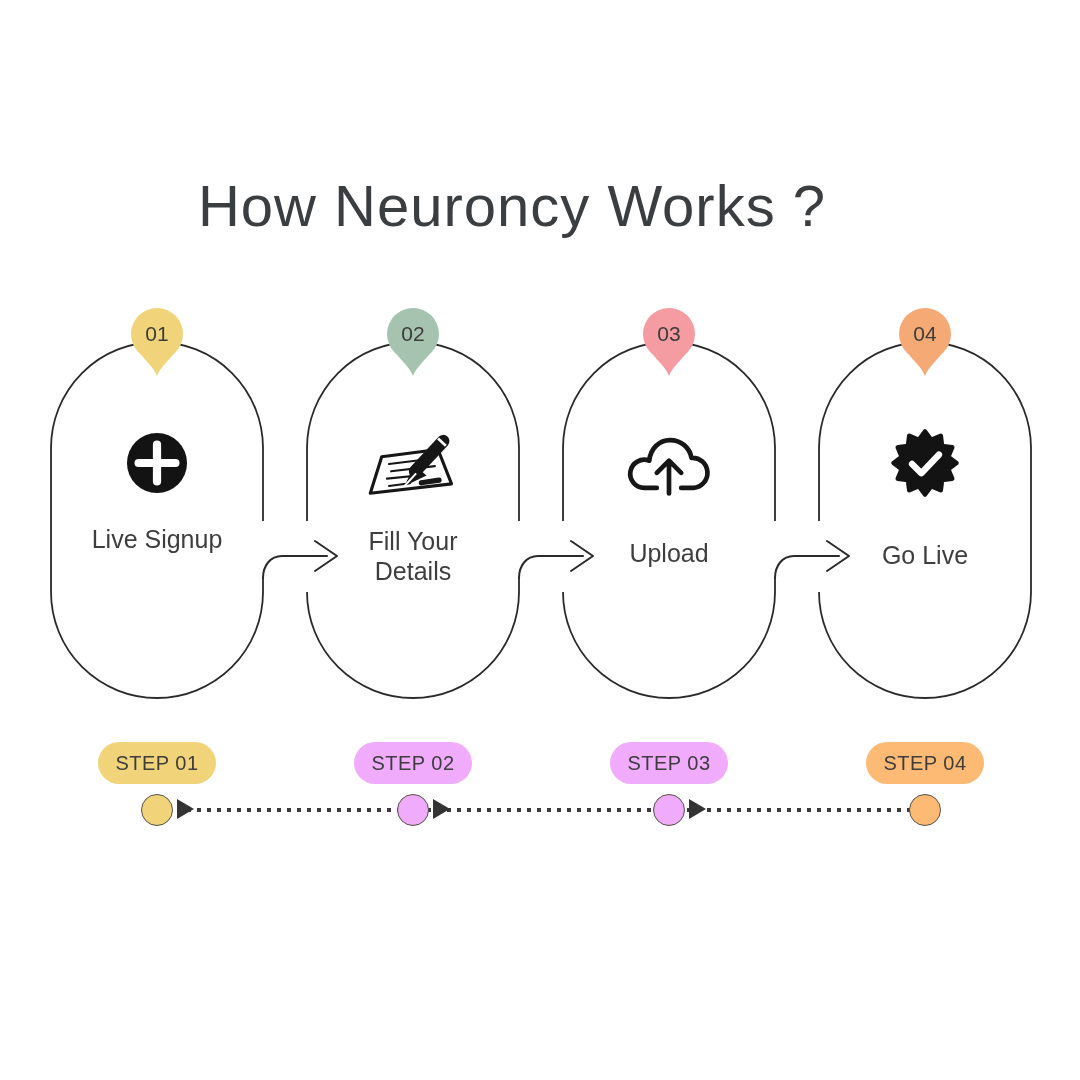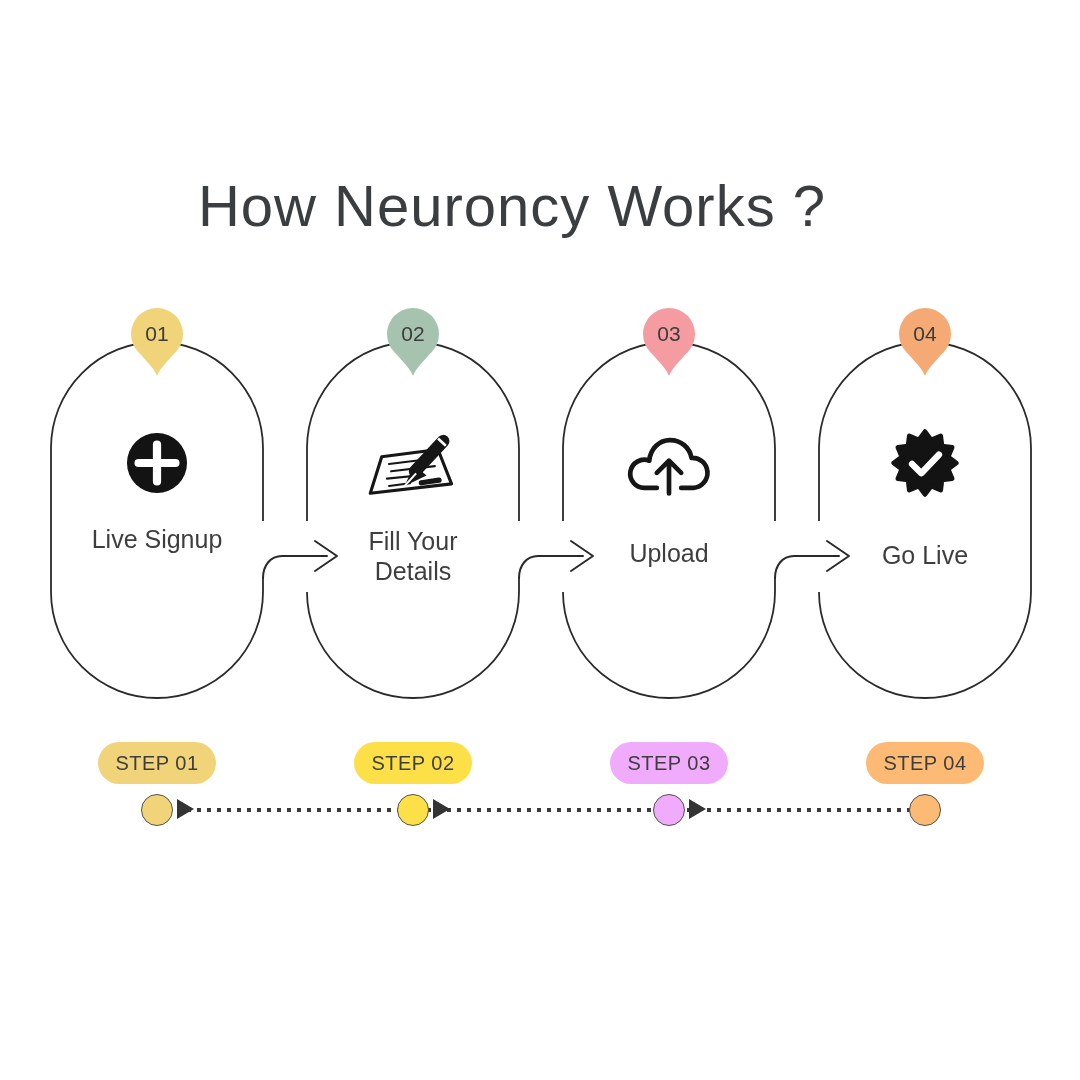--- a/index.html
+++ b/index.html
@@ -36,21 +36,21 @@
   }
   .tl-arrow{
     top:799px;width:0;height:0;z-index:2;
     border-top:10.5px solid transparent;border-bottom:10.5px solid transparent;
     border-left:17px solid #333333;
   }
   .tl-node{
     top:794px;width:32px;height:32px;border-radius:50%;z-index:3;
     border:1.5px solid #55524b;box-sizing:border-box;
   }
-  .bg-s0{background:#F1D47A;} .bg-s1{background:#fde047;}
+  .bg-s0{background:#F1D47A;} .bg-s1{background:#f0abfc;}
   .bg-s2{background:#f0abfc;} .bg-s3{background:#fdba74;}
   .fill-s0{fill:#F1D47A;} .fill-s1{fill:#A6C3B0;}
   .fill-s2{fill:#F49CA1;} .fill-s3{fill:#F5AA76;}
 </style>
 </head>
 <body>
 
 <div class="canvas">
 
   <div class="abs title">How Neuroncy Works ?</div>

